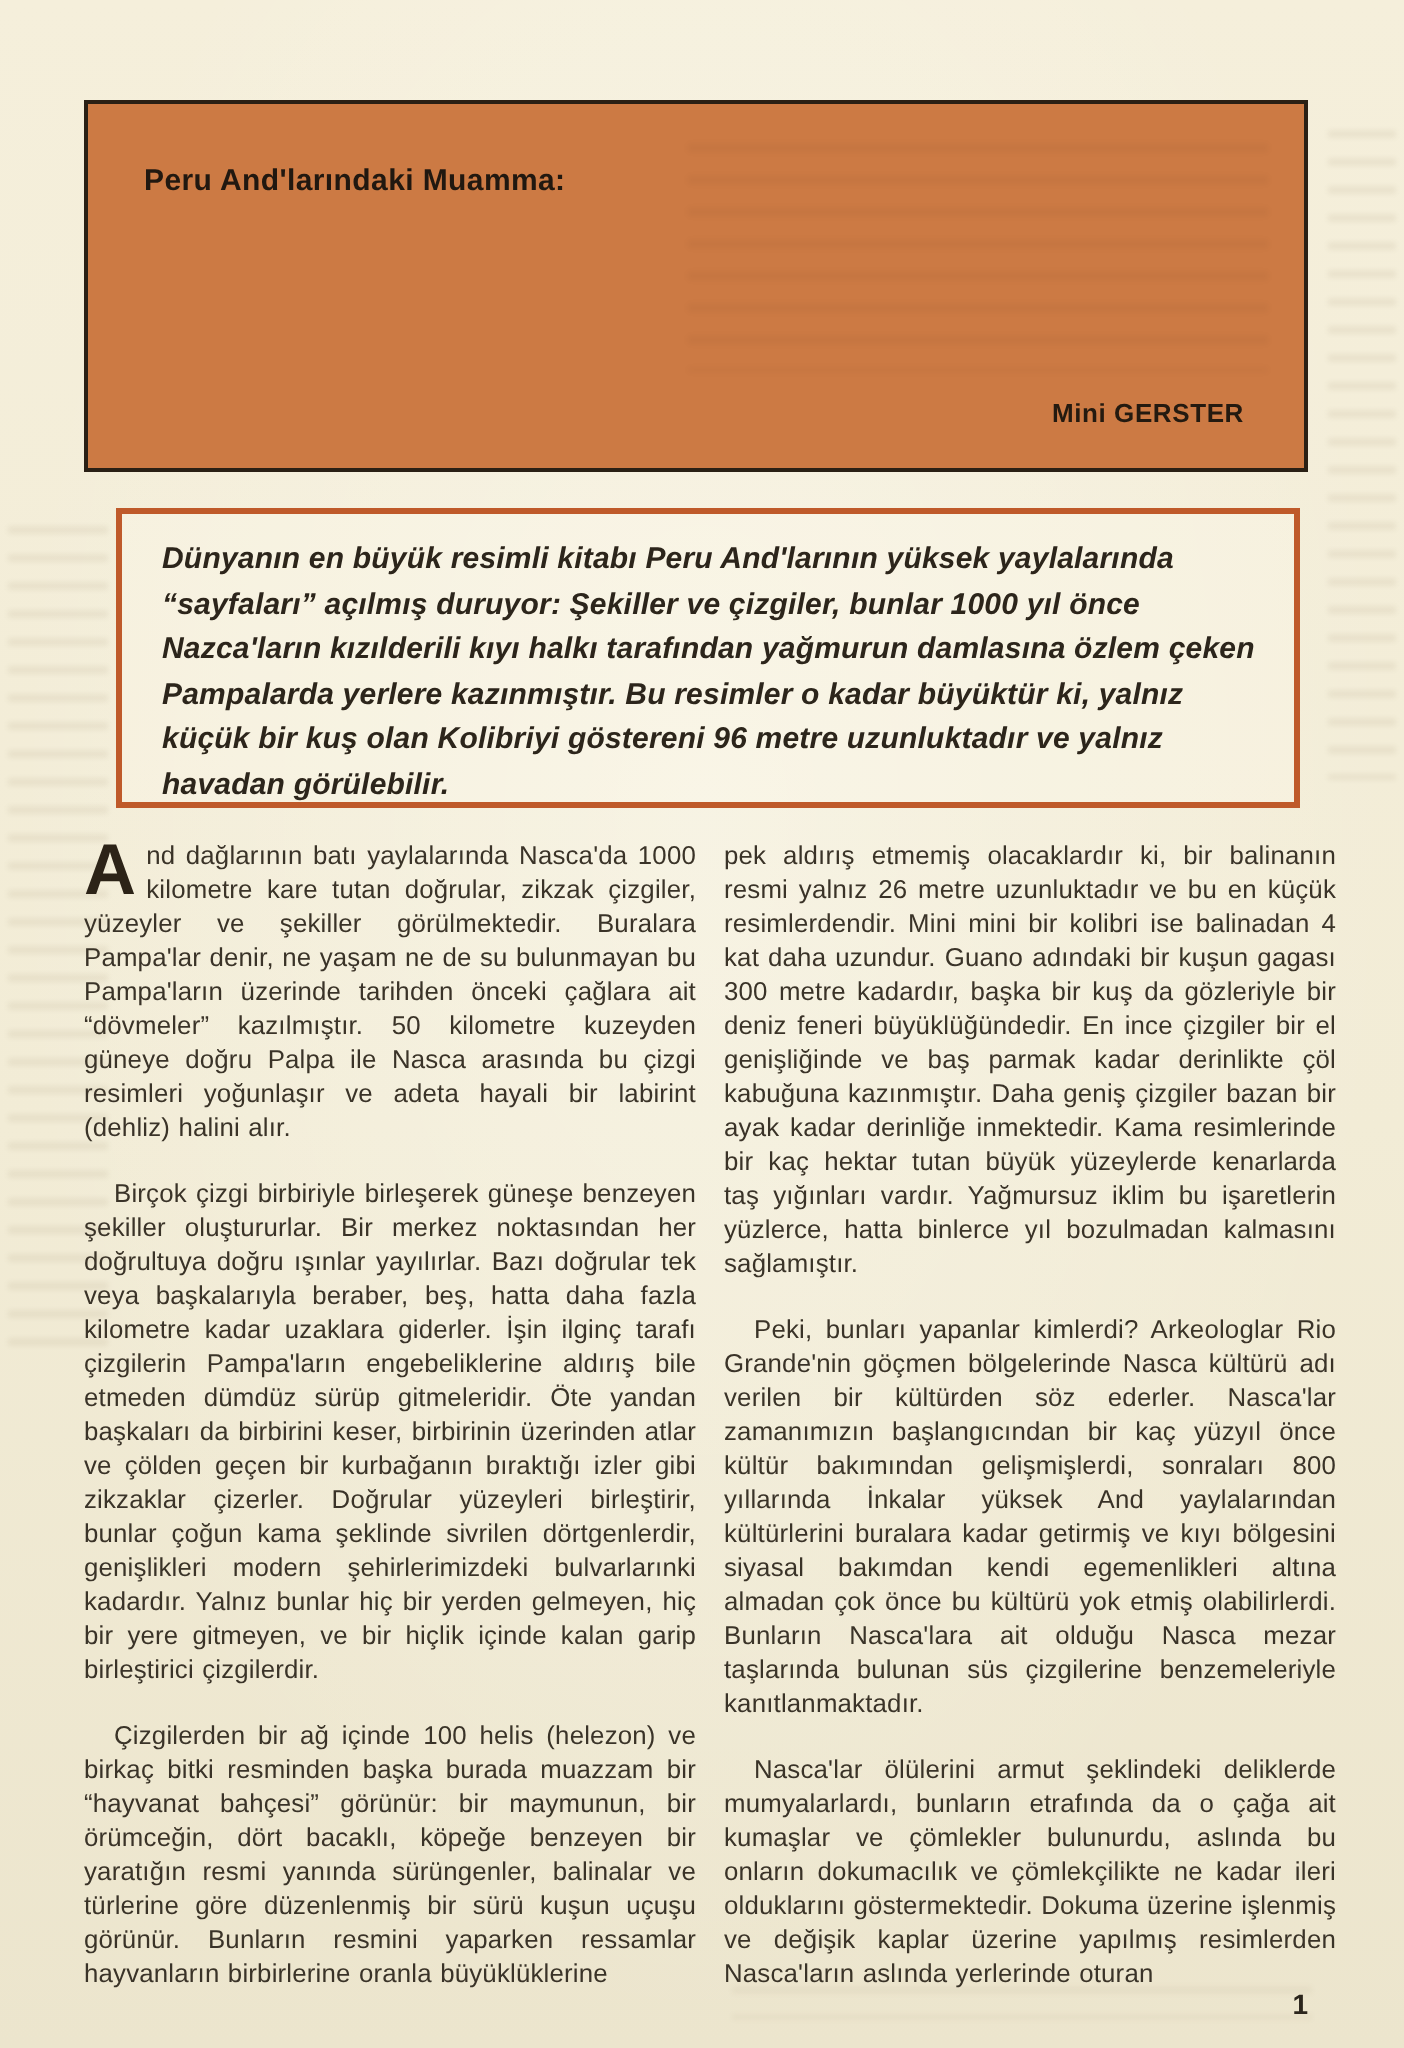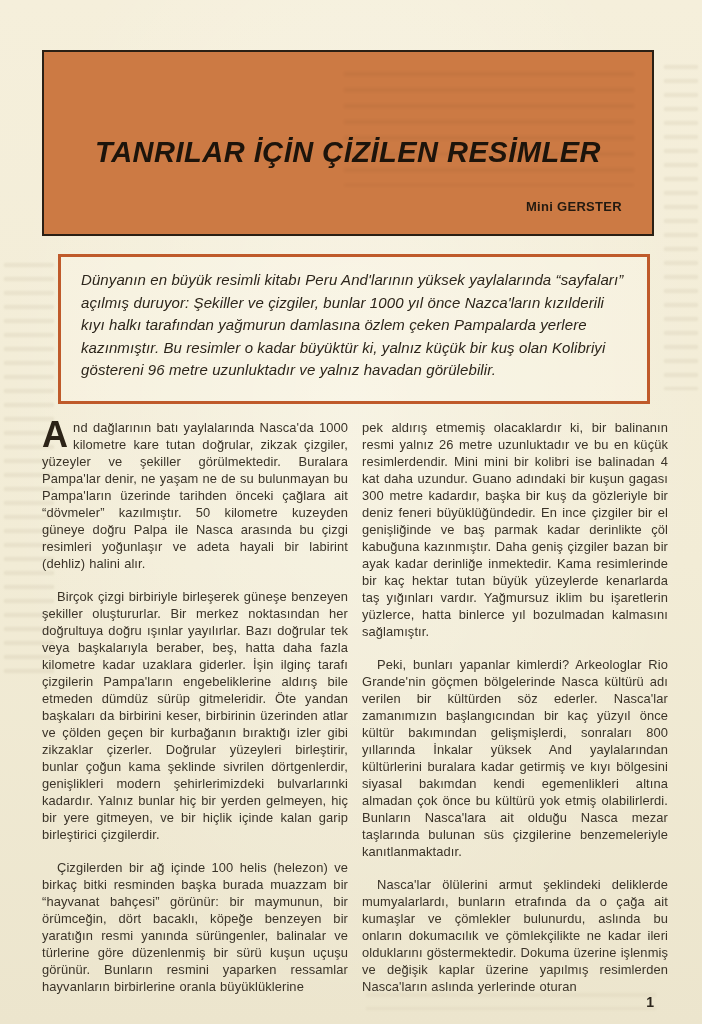--- a/index.html
+++ b/index.html
@@ -52,21 +52,21 @@
     font-size:13px;font-weight:bold;color:#241a10;letter-spacing:.3px;
   }
   
   .lead-box{
     position:absolute;left:58px;top:254px;width:592px;height:150px;
     border:3px solid #bf5a2a;box-sizing:border-box;
     padding:12px 18px 0 20px;background:rgba(255,252,238,.25);
   }
   .lead-box p{
     margin:0;font-size:15px;line-height:22.5px;
-    font-weight:normal;font-style:italic;color:#2c251b;
+    font-weight:bold;font-style:italic;color:#2c251b;
     text-align:left;letter-spacing:.1px;
   }
   
   .columns{
     position:absolute;left:42px;top:419px;width:626px;
     display:flex;gap:14px;
   }
   .col{width:306px;}
   .col p{
     margin:0;font-size:12.9px;line-height:17px;
@@ -87,21 +87,21 @@
 </head>
 <body>
 
 <div class="page">
 
   <div class="ghost g-left"></div>
   <div class="ghost g-right"></div>
   <div class="ghost g-bottom"></div>
 
   <div class="header-box">
-    <div class="headline">TANRILAR İÇİN ÇİZİLEN RESİMLER</div>
+    <div class="kicker">Peru And'larındaki Muamma:</div>
     <div class="author">Mini GERSTER</div>
   </div>
 
   <div class="lead-box">
     <p>Dünyanın en büyük resimli kitabı Peru And'larının yüksek yaylalarında “sayfaları” açılmış duruyor: Şekiller ve çizgiler, bunlar 1000 yıl önce Nazca'ların kızılderili kıyı halkı tarafından yağmurun damlasına özlem çeken Pampalarda yerlere kazınmıştır. Bu resimler o kadar büyüktür ki, yalnız küçük bir kuş olan Kolibriyi göstereni 96 metre uzunluktadır ve yalnız havadan görülebilir.</p>
   </div>
 
   <div class="columns">
     <div class="col">
       <p><span class="dropcap">A</span><span>nd dağlarının batı yaylalarında Nasca'da 1000 kilometre kare tutan doğrular, zikzak çizgiler, yüzeyler ve şekiller görülmektedir. Buralara Pampa'lar denir, ne yaşam ne de su bulunmayan bu Pampa'ların üzerinde tarihden önceki çağlara ait “dövmeler” kazılmıştır. 50 kilometre kuzeyden güneye doğru Palpa ile Nasca arasında bu çizgi resimleri yoğunlaşır ve adeta hayali bir labirint (dehliz) halini alır.</span></p>

